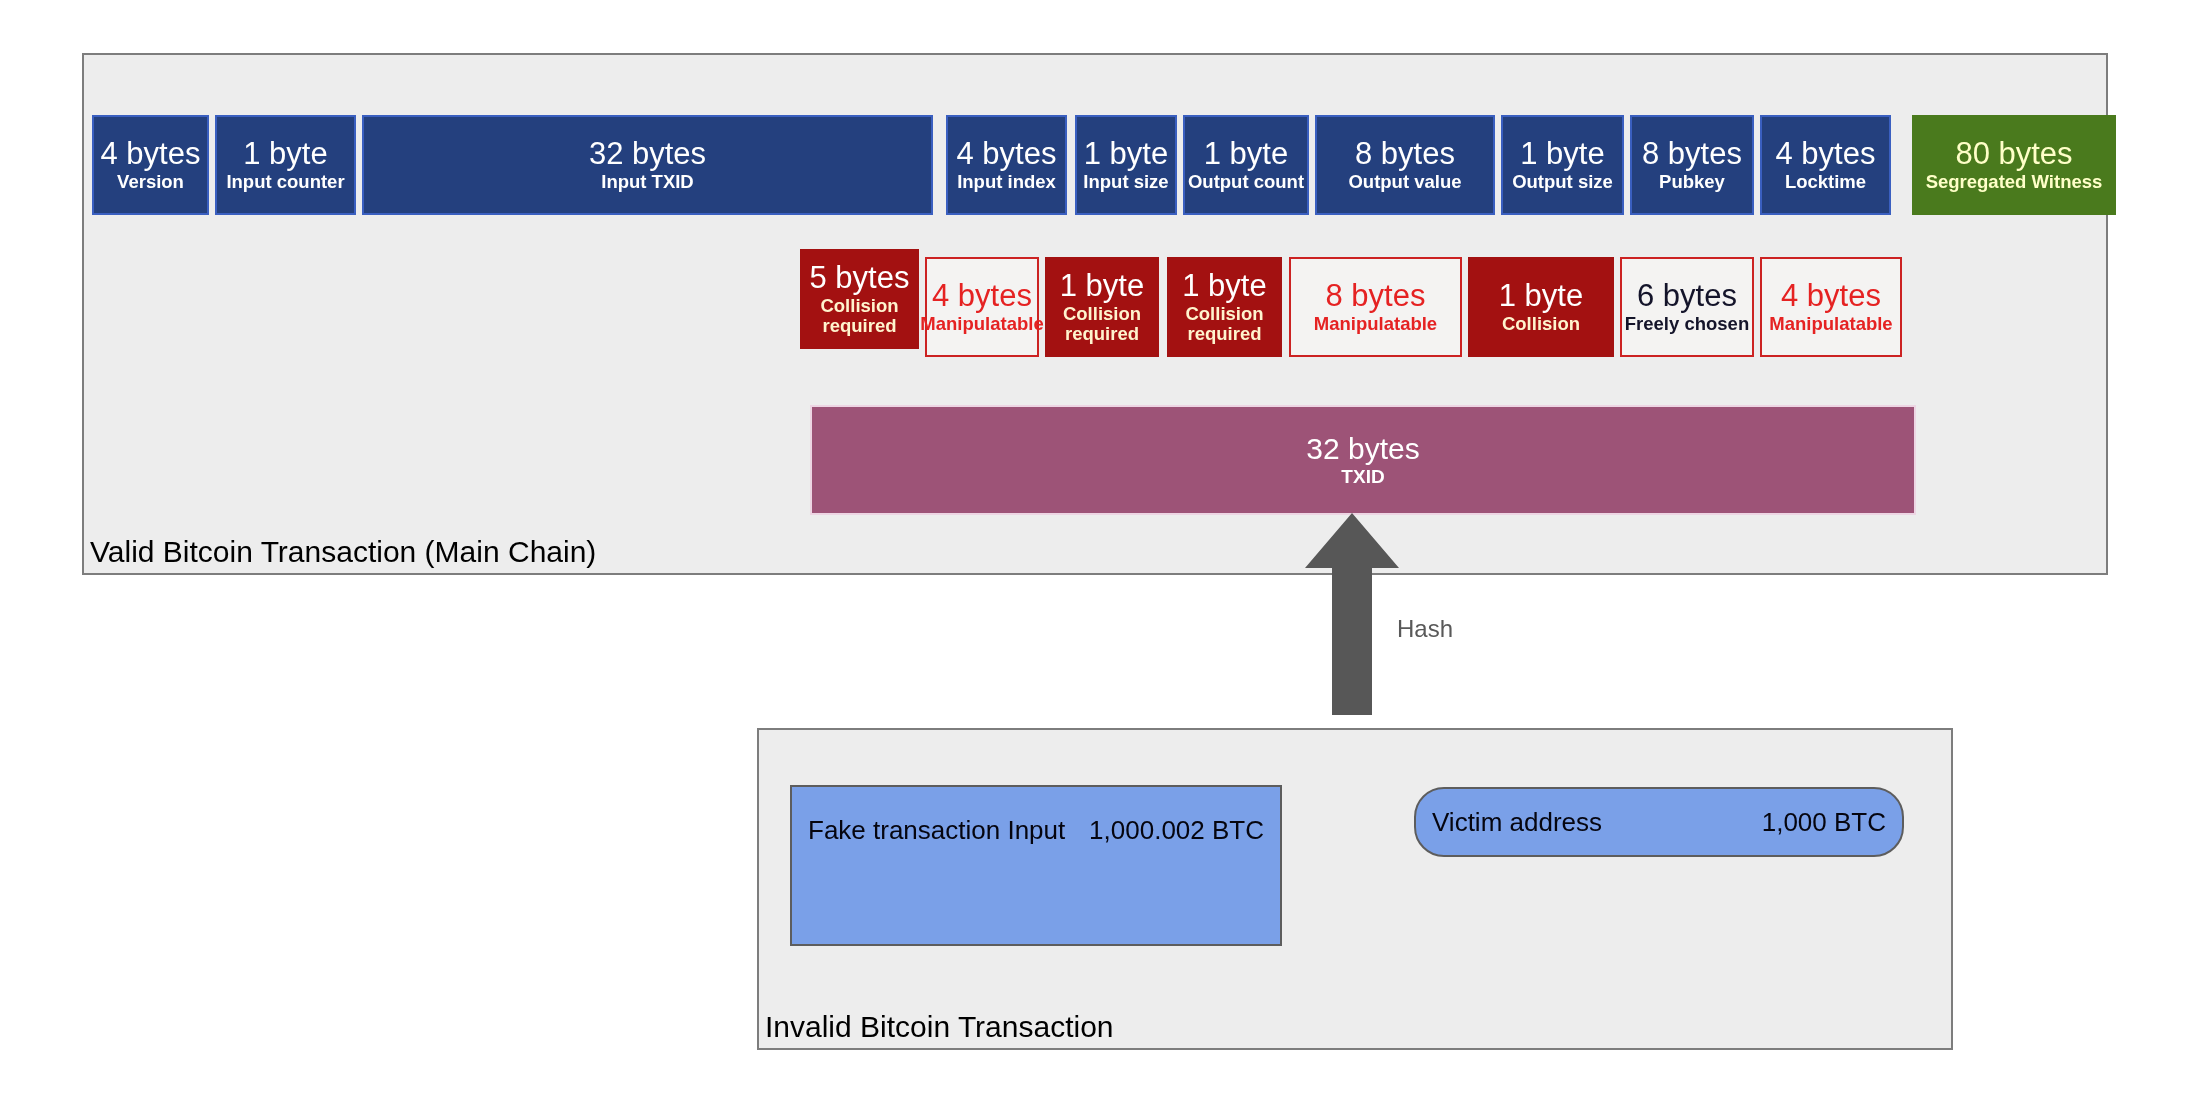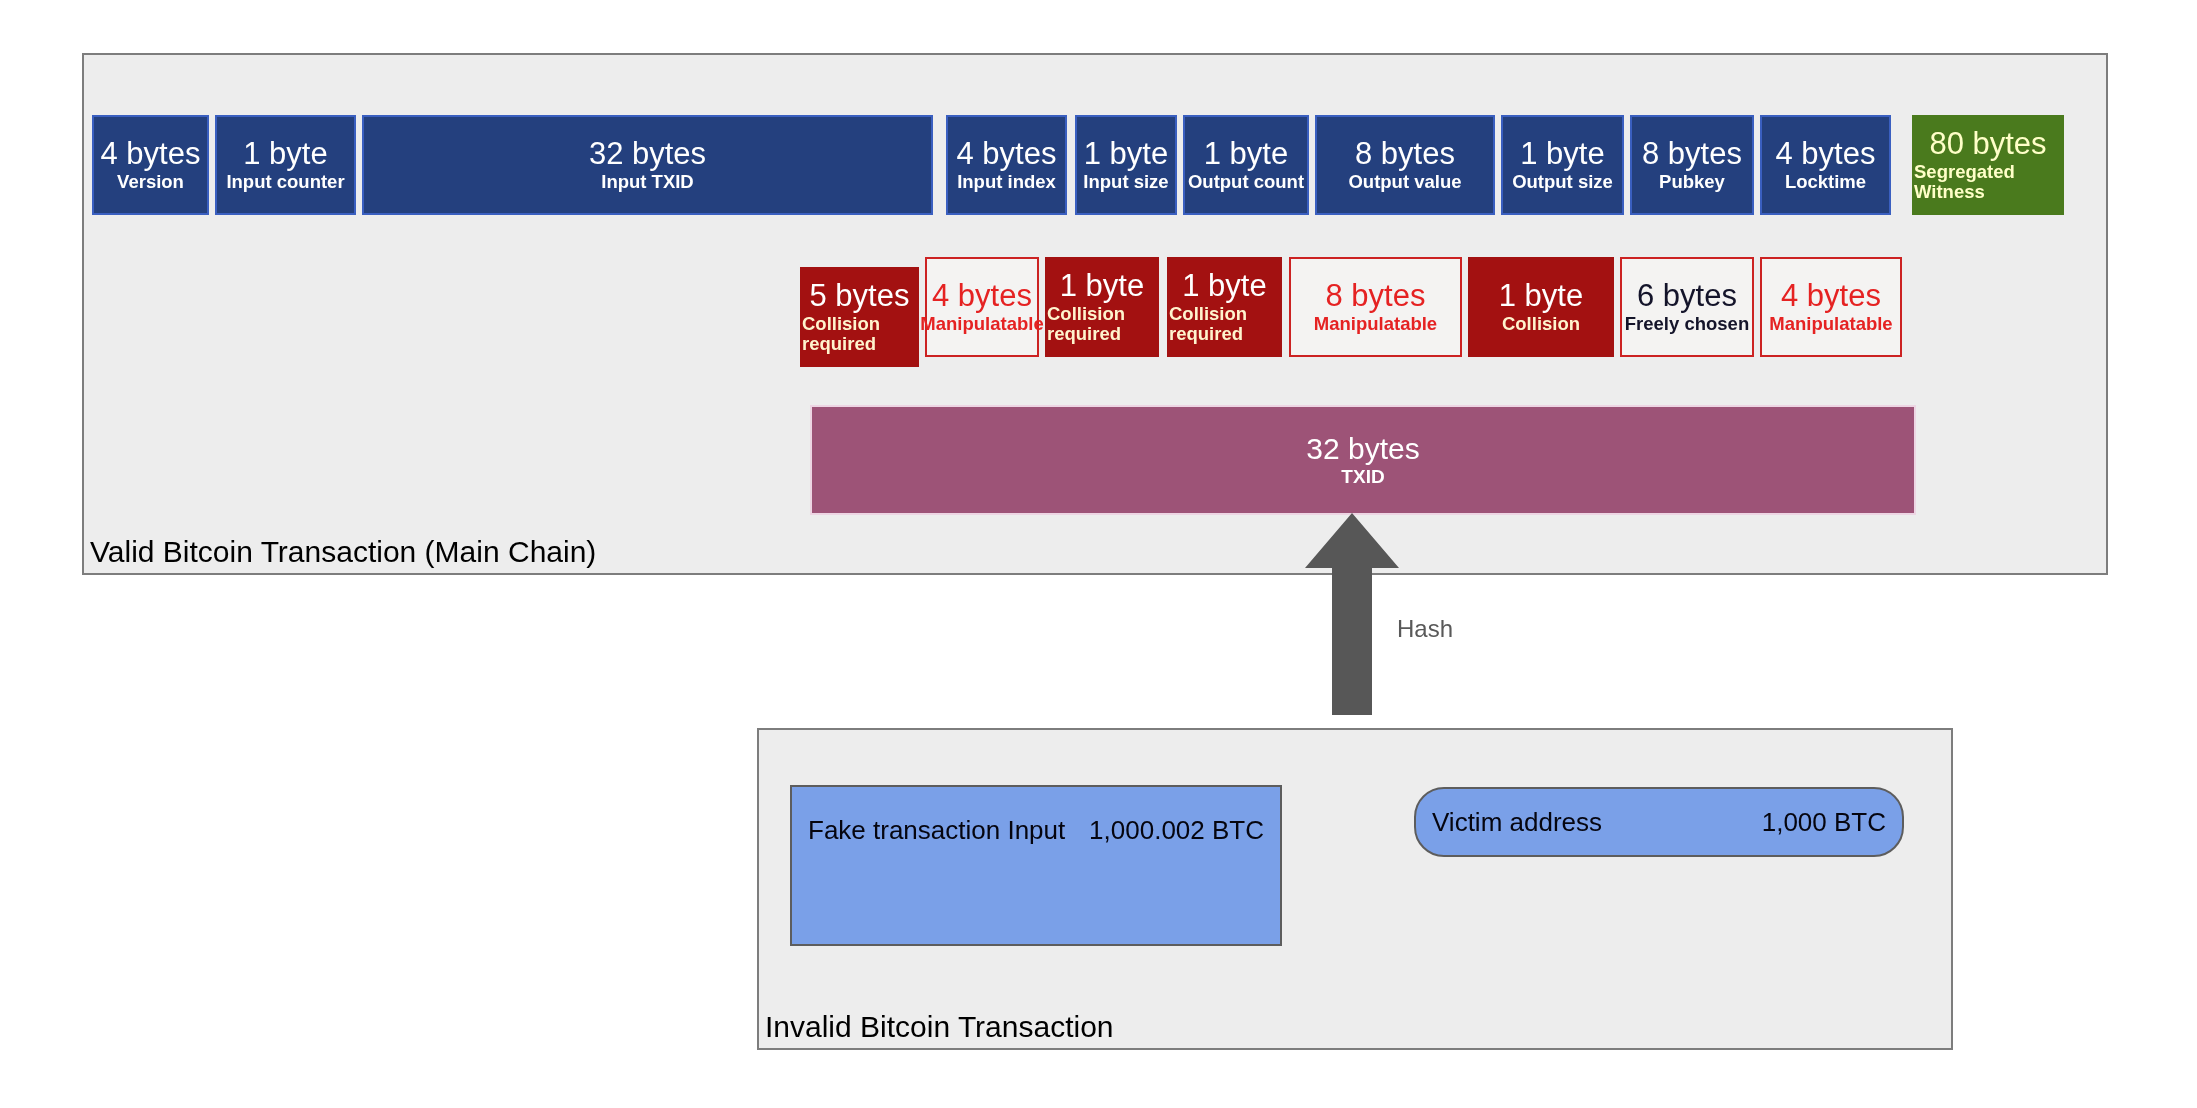--- a/index.html
+++ b/index.html
@@ -14,21 +14,21 @@
   #valid-box{left:82px;top:53px;width:2026px;height:522px;}
   #invalid-box{left:757px;top:728px;width:1196px;height:322px;}
   .box-caption{
     position:absolute;left:6px;bottom:4px;font-size:30px;color:#000;
     white-space:nowrap;
   }
   .row{position:absolute;left:0;top:0;width:100%;height:0;}
   .field{
     position:absolute;top:0;height:100px;box-sizing:border-box;
     display:flex;flex-direction:column;justify-content:center;align-items:center;
-    line-height:1.12;
+    text-align:center;line-height:1.12;
   }
   .field .main{font-size:31px;}
   .field .sub{font-size:18.5px;font-weight:bold;}
   
   .field.blue{
     background:var(--field-blue);border:2px solid var(--field-blue-border);color:#fff;
   }
   
   .field.green{
     background:var(--segwit-green);border:2px solid var(--segwit-green);color:var(--segwit-text);
@@ -112,27 +112,27 @@
           <div class="sub">Output size</div>
         </div>
         <div class="field blue" style="left: 1546px; top: 60px; width: 124px;">
           <div class="main">8 bytes</div>
           <div class="sub">Pubkey</div>
         </div>
         <div class="field blue" style="left: 1676px; top: 60px; width: 131px;">
           <div class="main">4 bytes</div>
           <div class="sub">Locktime</div>
         </div>
-        <div class="field green" style="left: 1828px; top: 60px; width: 152px;">
+        <div class="field green" style="left: 1828px; top: 60px; width: 204px;">
           <div class="main">80 bytes</div>
           <div class="sub">Segregated Witness</div>
         </div>
       </div>
     <div class="row" id="attack-row">
-        <div class="field solid" style="left: 716px; top: 212px; width: 119px;">
+        <div class="field solid" style="left: 716px; top: 194px; width: 119px;">
           <div class="main">5 bytes</div>
           <div class="sub">Collision required</div>
         </div>
         <div class="field outline" style="left: 841px; top: 202px; width: 114px;">
           <div class="main">4 bytes</div>
           <div class="sub">Manipulatable</div>
         </div>
         <div class="field solid" style="left: 961px; top: 202px; width: 114px;">
           <div class="main">1 byte</div>
           <div class="sub">Collision required</div>

